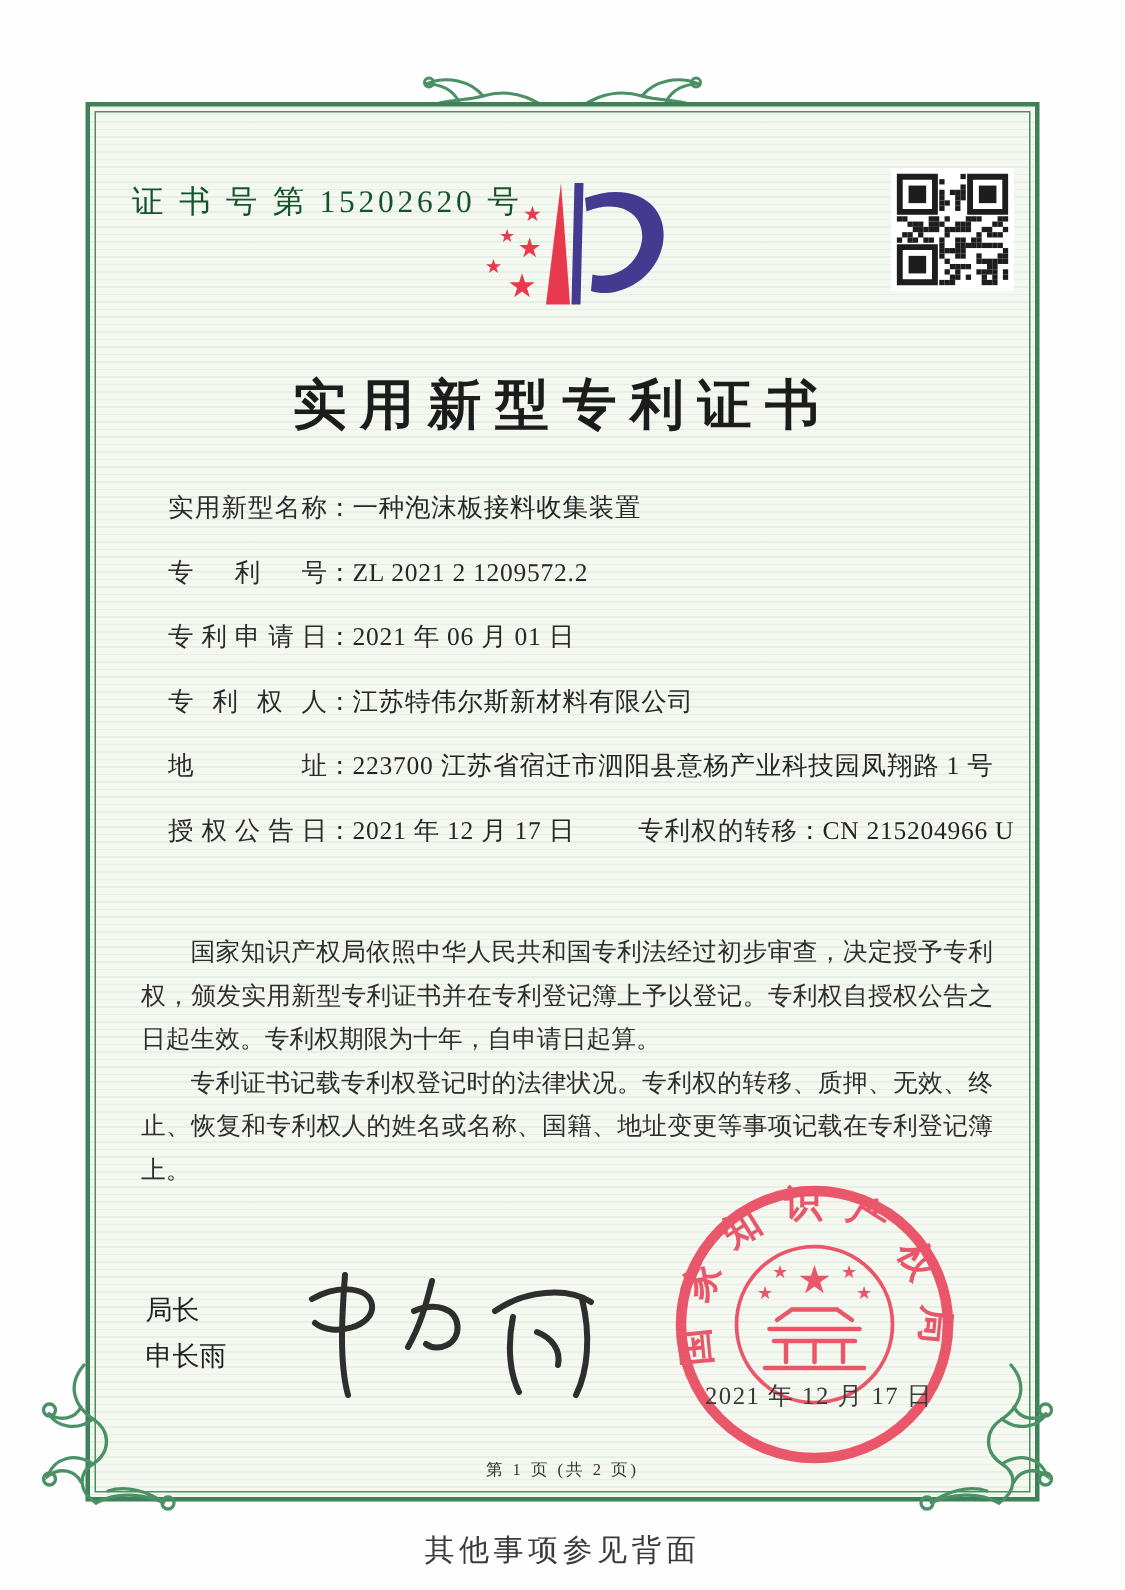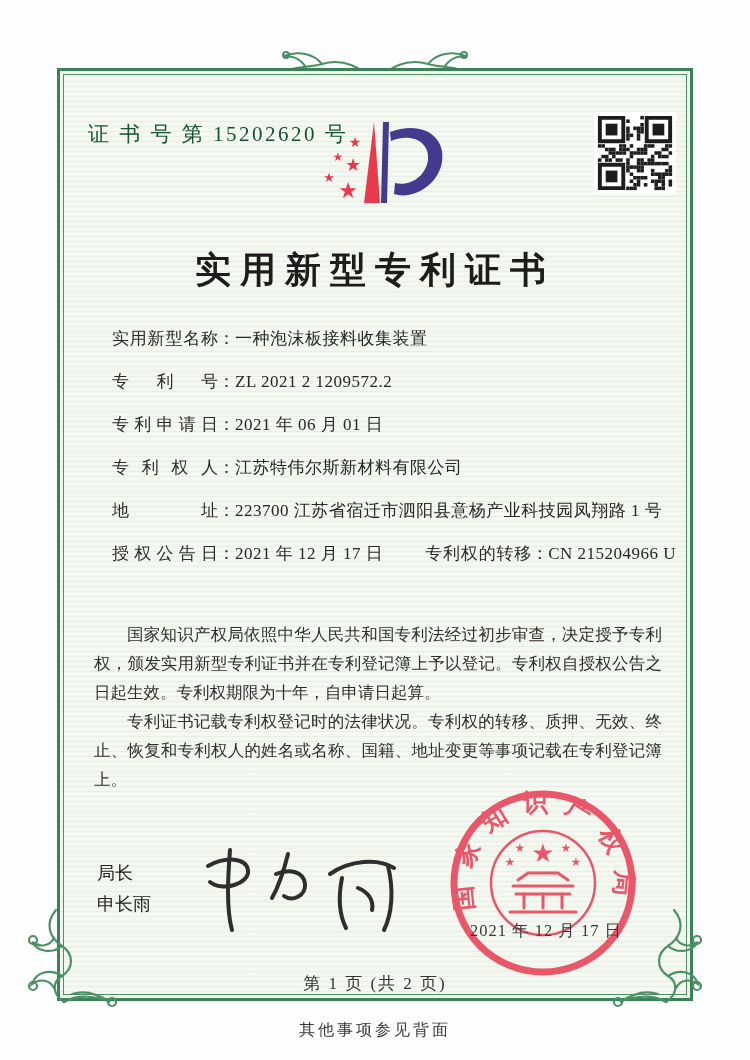--- a/index.html
+++ b/index.html
@@ -46,25 +46,25 @@
   .paragraphs p{margin:0;text-indent:2em;}
   .officer{position:absolute;left:97px;top:858px;font-size:18px;line-height:31px;color:#222;}
   .signature{position:absolute;left:192px;top:836px;}
   .seal{position:absolute;left:448px;top:788px;z-index:3;}
   .seal-date{
     position:absolute;left:440px;top:920px;width:212px;text-align:center;z-index:4;
     font-size:16.5px;letter-spacing:1px;color:#3a3a3a;
   }
   .page-number{
     position:absolute;left:57px;top:972px;width:636px;text-align:center;
-    font-size:17px;color:#333;letter-spacing:2px;
+    font-size:11px;color:#333;letter-spacing:2px;
   }
   .back-note{
     position:absolute;left:0;top:1020px;width:750px;text-align:center;
-    font-size:16px;color:#3a3a3a;letter-spacing:3px;
+    font-size:20px;color:#3a3a3a;letter-spacing:3px;
   }
 </style>
 </head>
 <body>
 
 <svg class="ornament" style="left:258px;top:36px;" width="234" height="62" viewBox="0 0 234 62">
   <g fill="none" stroke="#4b9166" stroke-width="2" stroke-linecap="round">
     <path d="M117,48 C104,30 84,22 64,28 C46,33 30,28 18,44 C30,36 44,40 50,48"></path>
     <path d="M64,28 C56,18 40,14 26,20 C36,20 44,24 48,32"></path>
     <path d="M50,48 C62,40 80,40 96,48 C106,52 114,50 117,44"></path>

